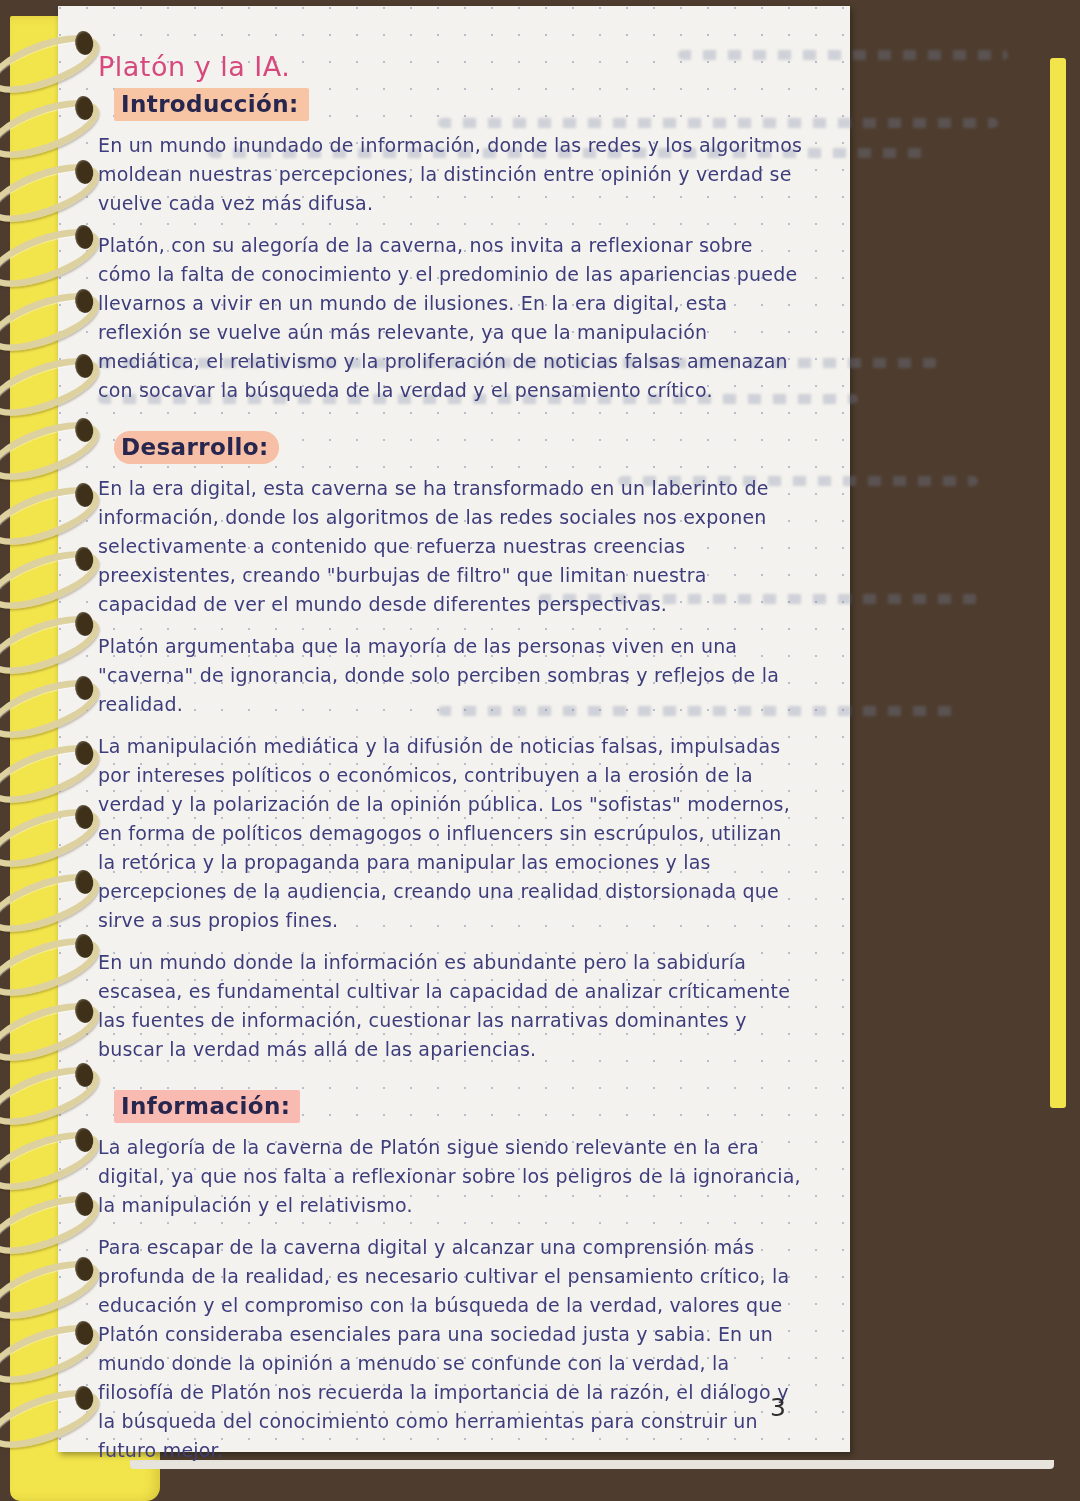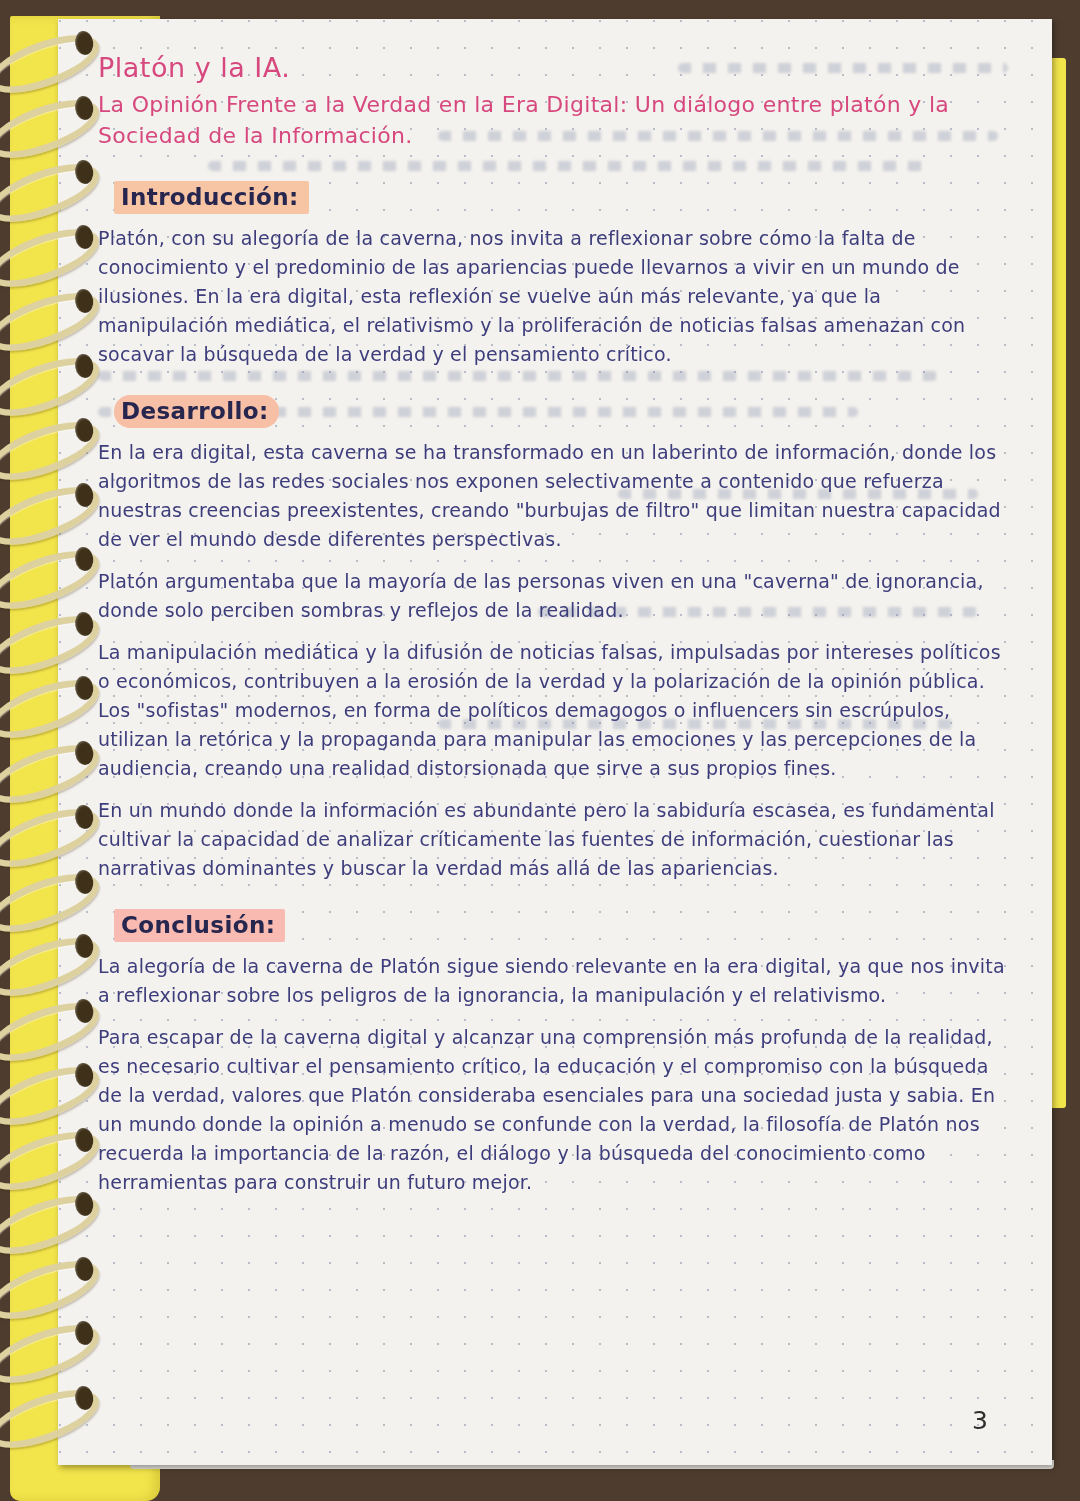--- a/index.html
+++ b/index.html
@@ -20,26 +20,26 @@
     position:absolute;right:14px;top:58px;width:16px;height:1050px;
     background:var(--cover,#ecdc48);z-index:1;border-radius:3px;
   }
   
   .under-page{
     position:absolute;left:130px;top:1460px;width:924px;height:9px;
     background:#e7e4de;z-index:1;border-radius:0 0 4px 4px;
   }
   
   .paper{
-    position:absolute;left:58px;top:19px;width:994px;height:1446px;
+    position:absolute;left:58px;top:6px;width:792px;height:1446px;
     background-color:var(--paper,#f4f2ee);
     background-image:radial-gradient(circle at 2px 2px,#b9bdc9 1.1px,rgba(0,0,0,0) 1.5px);
     background-size:27px 27px;
     z-index:2;box-sizing:border-box;
-    padding:32px 46px 0 34px;
+    padding:44px 46px 0 34px;
     box-shadow:2px 3px 6px rgba(0,0,0,.35);
   }
   
   .coils{position:absolute;left:0;top:0;width:150px;height:1501px;z-index:3;pointer-events:none;}
   .coil{
     position:absolute;left:-14px;width:102px;height:30px;
     border:7px solid #ddd1a0;border-radius:50%;
     transform:rotate(-20deg);
     box-shadow:0 2px 2px rgba(60,40,10,.25), inset 0 1px 1px rgba(255,255,255,.5);
   }
@@ -89,44 +89,44 @@
   <div class="ghost" style="top:44px;left:620px;width:330px;"></div>
   <div class="ghost" style="top:112px;left:380px;width:560px;"></div>
   <div class="ghost" style="top:142px;left:150px;width:720px;"></div>
   <div class="ghost" style="top:352px;left:40px;width:840px;"></div>
   <div class="ghost" style="top:388px;left:40px;width:760px;"></div>
   <div class="ghost" style="top:470px;left:560px;width:360px;"></div>
   <div class="ghost" style="top:588px;left:480px;width:440px;"></div>
   <div class="ghost" style="top:700px;left:380px;width:520px;"></div>
 
   <div class="title">Platón y la IA.</div>
-  <div class="subtitle">La Opinión Frente a la Verdad en la Era Digital: Un diálogo entre platón y la Sociedad de la Información.</div>
 
   <div id="sections">
   <section class="sec">
     <span class="heading" style="background: rgb(247, 196, 164);">Introducción:</span>
     <div class="paras">
+          <p>En un mundo inundado de información, donde las redes y los algoritmos moldean nuestras percepciones, la distinción entre opinión y verdad se vuelve cada vez más difusa.</p>
           <p>Platón, con su alegoría de la caverna, nos invita a reflexionar sobre cómo la falta de conocimiento y el predominio de las apariencias puede llevarnos a vivir en un mundo de ilusiones. En la era digital, esta reflexión se vuelve aún más relevante, ya que la manipulación mediática, el relativismo y la proliferación de noticias falsas amenazan con socavar la búsqueda de la verdad y el pensamiento crítico.</p>
         </div>
   </section>
 
   <section class="sec">
     <span class="heading" style="background: rgb(247, 191, 166); border-radius: 16px;">Desarrollo:</span>
     <div class="paras">
           <p>En la era digital, esta caverna se ha transformado en un laberinto de información, donde los algoritmos de las redes sociales nos exponen selectivamente a contenido que refuerza nuestras creencias preexistentes, creando "burbujas de filtro" que limitan nuestra capacidad de ver el mundo desde diferentes perspectivas.</p>
           <p>Platón argumentaba que la mayoría de las personas viven en una "caverna" de ignorancia, donde solo perciben sombras y reflejos de la realidad.</p>
           <p>La manipulación mediática y la difusión de noticias falsas, impulsadas por intereses políticos o económicos, contribuyen a la erosión de la verdad y la polarización de la opinión pública. Los "sofistas" modernos, en forma de políticos demagogos o influencers sin escrúpulos, utilizan la retórica y la propaganda para manipular las emociones y las percepciones de la audiencia, creando una realidad distorsionada que sirve a sus propios fines.</p>
           <p>En un mundo donde la información es abundante pero la sabiduría escasea, es fundamental cultivar la capacidad de analizar críticamente las fuentes de información, cuestionar las narrativas dominantes y buscar la verdad más allá de las apariencias.</p>
         </div>
   </section>
 
   <section class="sec">
-    <span class="heading" style="background: rgb(249, 186, 178);">Conclusión:</span>
+    <span class="heading" style="background: rgb(249, 186, 178);">Información:</span>
     <div class="paras">
-          <p>La alegoría de la caverna de Platón sigue siendo relevante en la era digital, ya que nos invita a reflexionar sobre los peligros de la ignorancia, la manipulación y el relativismo.</p>
+          <p>La alegoría de la caverna de Platón sigue siendo relevante en la era digital, ya que nos falta a reflexionar sobre los peligros de la ignorancia, la manipulación y el relativismo.</p>
           <p>Para escapar de la caverna digital y alcanzar una comprensión más profunda de la realidad, es necesario cultivar el pensamiento crítico, la educación y el compromiso con la búsqueda de la verdad, valores que Platón consideraba esenciales para una sociedad justa y sabia. En un mundo donde la opinión a menudo se confunde con la verdad, la filosofía de Platón nos recuerda la importancia de la razón, el diálogo y la búsqueda del conocimiento como herramientas para construir un futuro mejor.</p>
         </div>
   </section>
 </div>
 
   <div class="pagenum">3</div>
 </div>
 
 <div class="coils" id="coils">
     <div class="coil" style="top: 42px;"></div>

